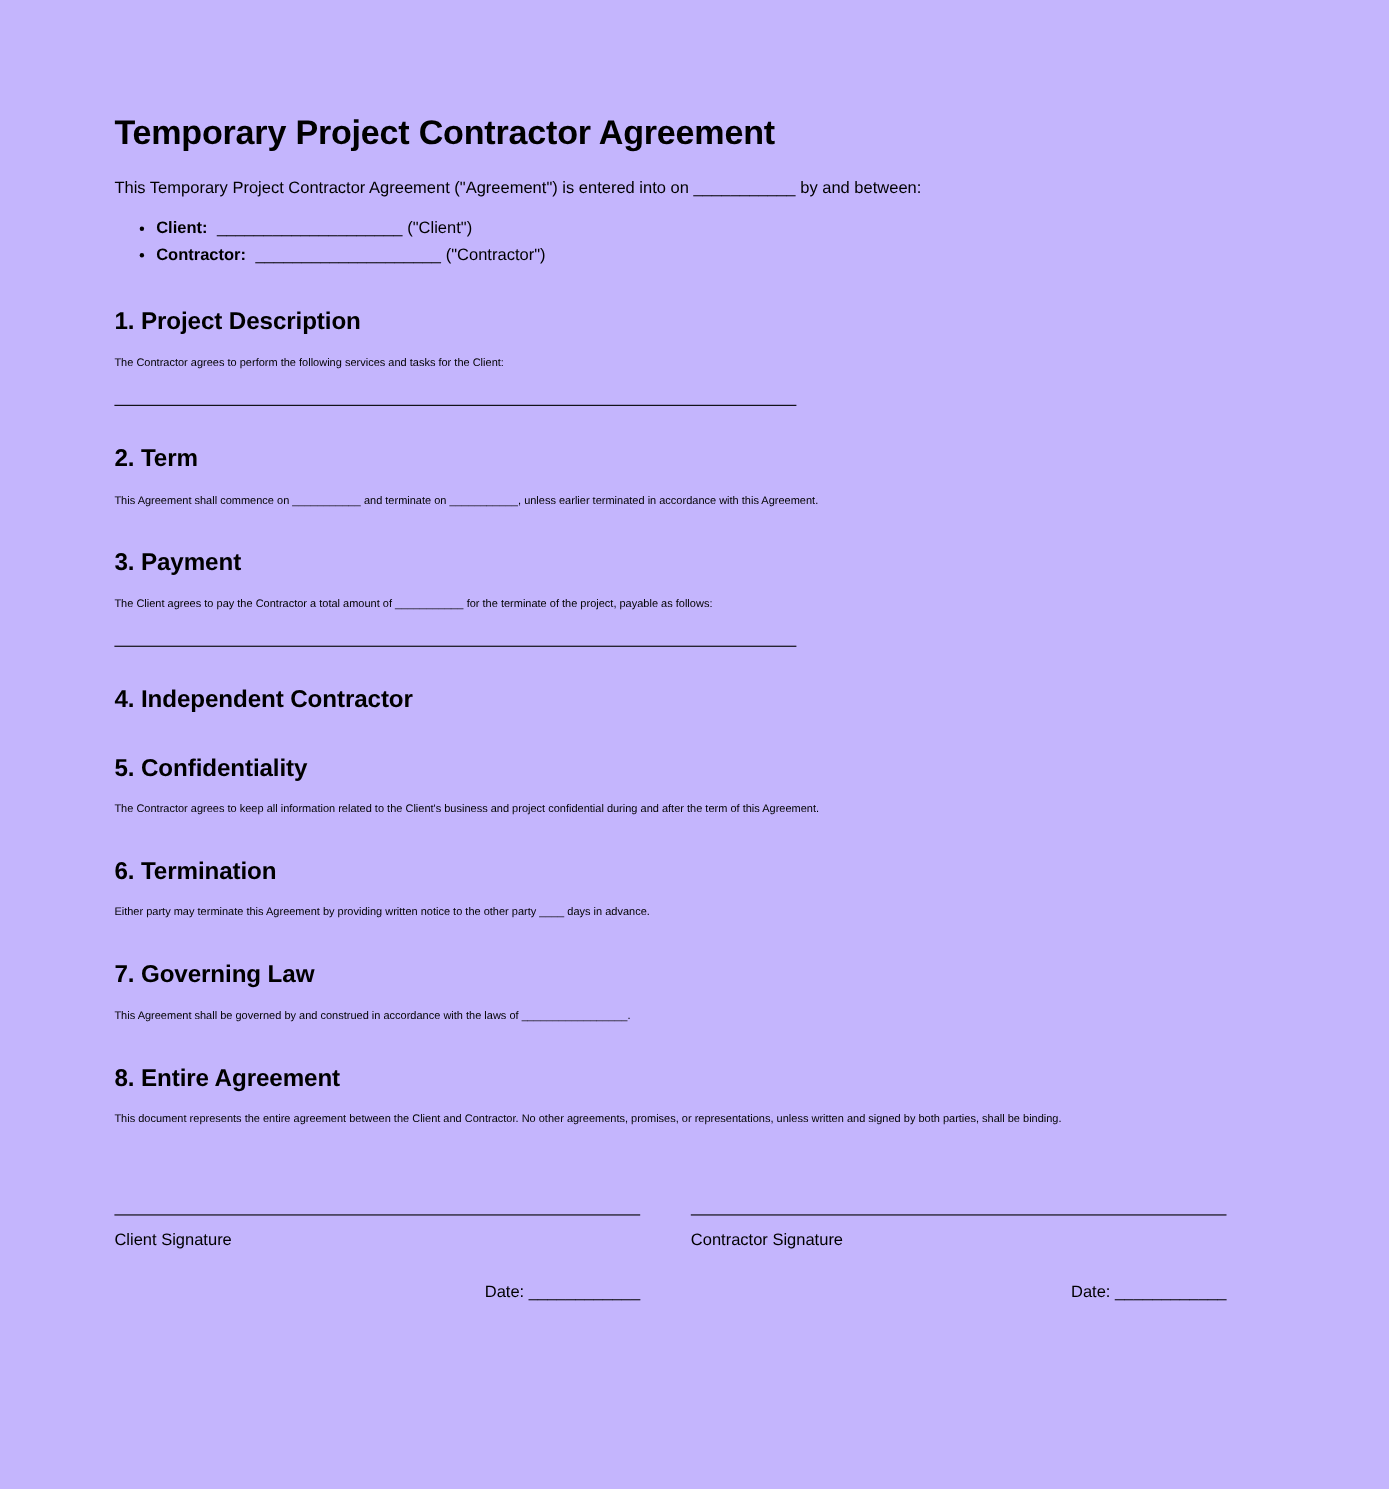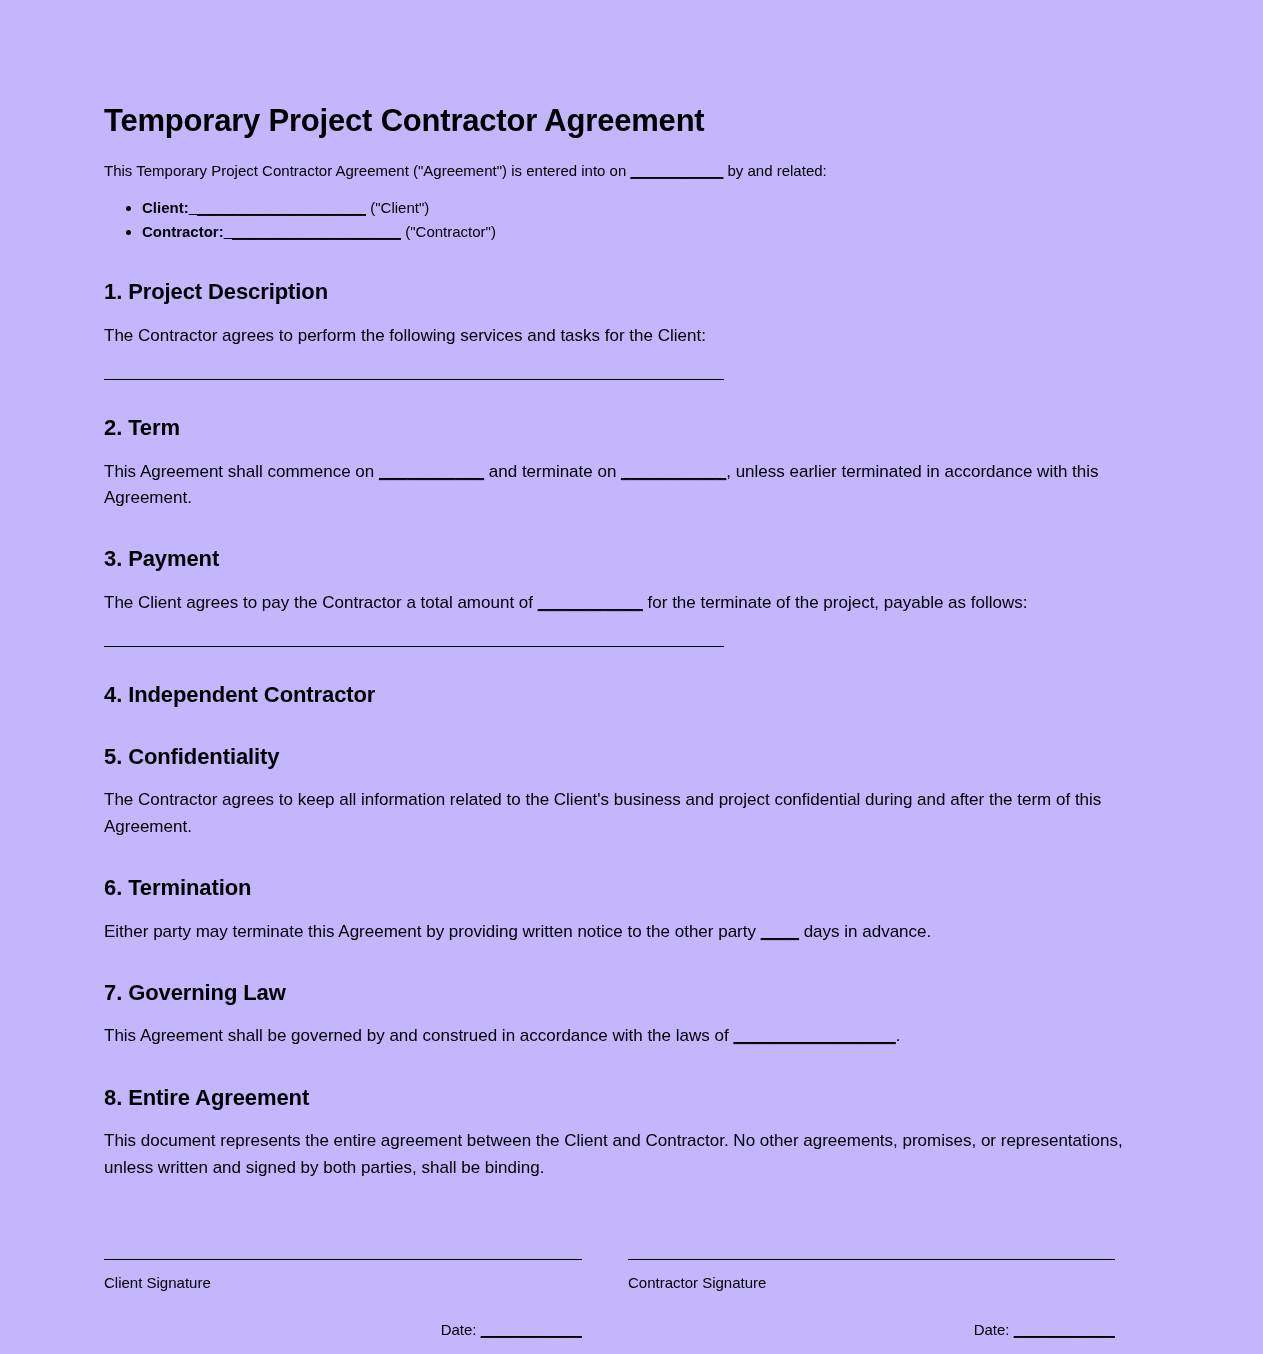--- a/index.html
+++ b/index.html
@@ -50,36 +50,35 @@
     font-weight: bold;
   }
   h2.section-heading {
     font-size: 22px;
     font-weight: bold;
     margin: 34px 0 0 0;
     line-height: 1.25;
     letter-spacing: -0.1px;
   }
   p.section-body {
-    font-size: 17px;
+    font-size: 10px;
     line-height: 1.55;
     margin: 17px 0 0 0;
     max-width: 1056px;
   }
   .fill-rule {
     width: 620px;
     height: 0;
     border: 0;
     border-top: 1.6px solid #000000;
     margin: 30px 0 0 0;
   }
   .blank {
     white-space: pre;
     letter-spacing: 0.1px;
-    text-decoration: underline;
   }
   .sig-block {
     display: flex;
     margin-top: 78px;
     gap: 46px;
   }
   .sig-col {
     width: 478px;
   }
   .sig-col.right {
@@ -104,21 +103,21 @@
     text-align: right;
   }
 </style>
 </head>
 <body>
 
 <div class="page">
 
   <h1 class="doc-title">Temporary Project Contractor Agreement</h1>
 
-  <p class="intro"><span>This Temporary Project Contractor Agreement ("Agreement") is entered into on </span><span class="blank">___________</span><span> by and related:</span></p>
+  <p class="intro"><span>This Temporary Project Contractor Agreement ("Agreement") is entered into on </span><span class="blank">___________</span><span> by and between:</span></p>
 
   <ul class="parties">
     <li><span class="lbl">Client:</span><span class="blank">  ____________________</span><span> ("Client")</span></li>
     <li><span class="lbl">Contractor:</span><span class="blank">  ____________________</span><span> ("Contractor")</span></li>
   </ul>
 
   <h2 class="section-heading">1. Project Description</h2>
   <p class="section-body"><span>The Contractor agrees to perform the following services and tasks for the Client:</span></p>
   <hr class="fill-rule">
 

